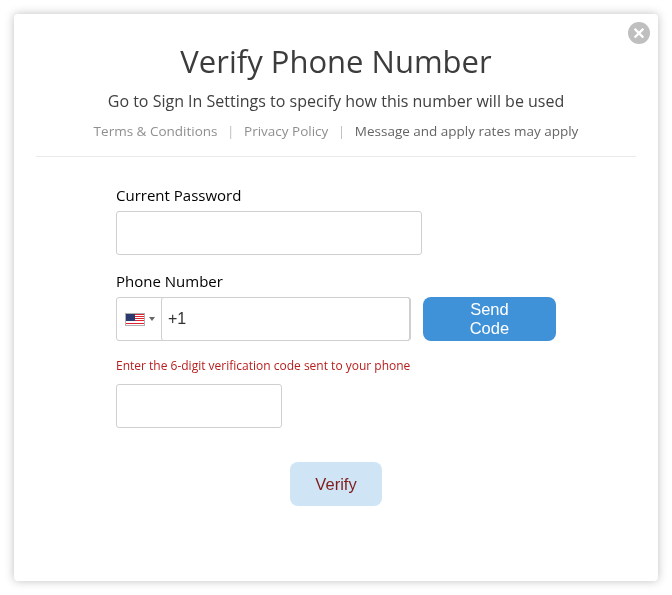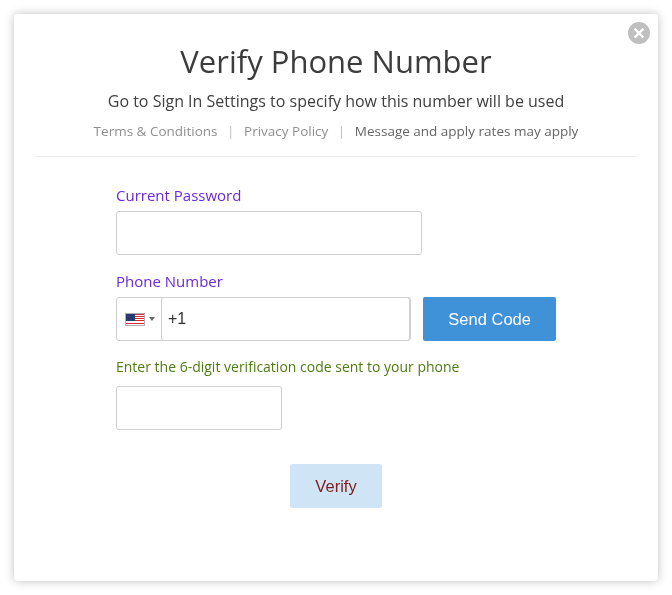--- a/index.html
+++ b/index.html
@@ -59,21 +59,21 @@
     }
     hr.rule {
       border: none;
       border-top: 1px solid #eaeaea;
       margin-top: 16px;
     }
     .form {
       padding: 28px 80px 0 80px;
     }
     .label {
-      color: #6d28d9;
+      color: #000000;
       font-size: 15px;
       margin-bottom: 6px;
     }
     .group { margin-bottom: 16px; }
     input[type="password"], input[type="text"], .phone-wrap {
       border: 1px solid #cfcfcf;
       border-radius: 3px;
       height: 44px;
       font-size: 16px;
       color: #333;
@@ -128,37 +128,37 @@
       outline: none;
       height: 100%;
       flex: 1;
       padding-left: 6px;
       font-size: 17px;
       color: #555;
       background: transparent;
     }
     .btn {
       border: none;
-      border-radius: 2px;
+      border-radius: 8px;
       font-size: 16.5px;
       font-weight: 400;
       cursor: pointer;
       height: 44px;
       display: inline-flex;
       align-items: center;
       justify-content: center;
-      padding: 0 22px;
+      padding: 0 31px;
       color: #fff;
     }
     .btn-primary { background: #3f91d8; width: 136px; }
     .btn-disabled { background: #cfe4f5; color: #7f1d1d; cursor: default; width: 92px; }
     .btn-secondary { background: #b2b2b2; width: 92px; }
     .instr {
-      color: #4d7c0f;
-      font-size: 14px;
+      color: #b91c1c;
+      font-size: 12px;
       margin-top: 16px;
       margin-bottom: 10px;
     }
     .code-input {
       border: 1px solid #cfcfcf;
       border-radius: 3px;
       height: 48px;
       width: 166px;
       padding: 0 10px;
       font-size: 16px;

